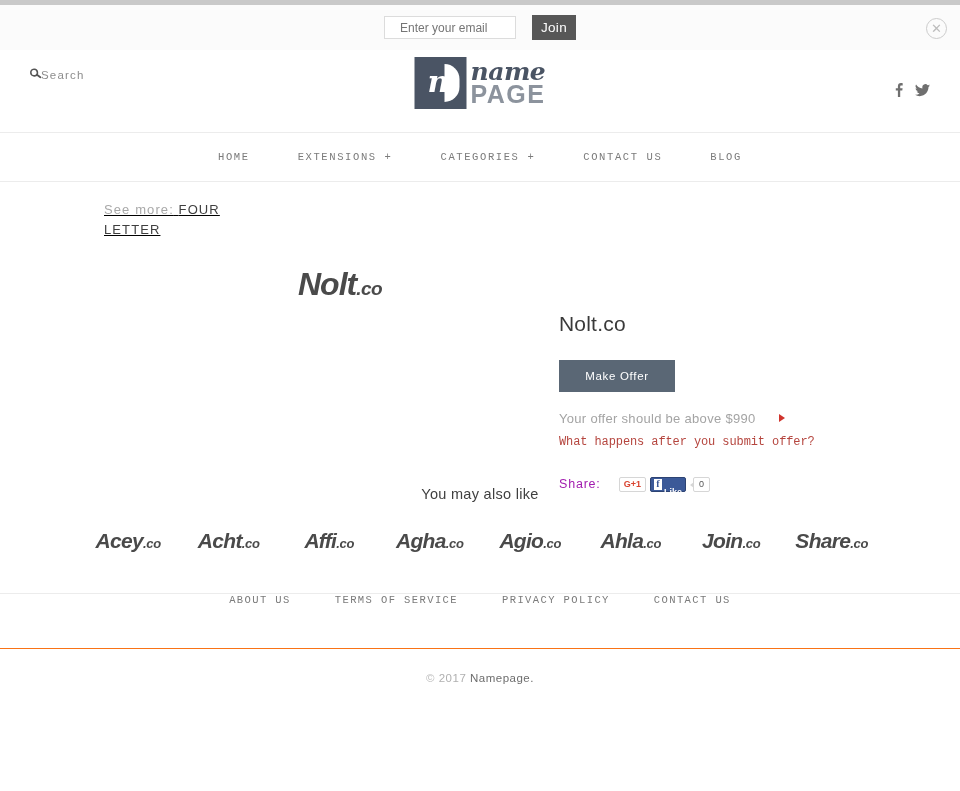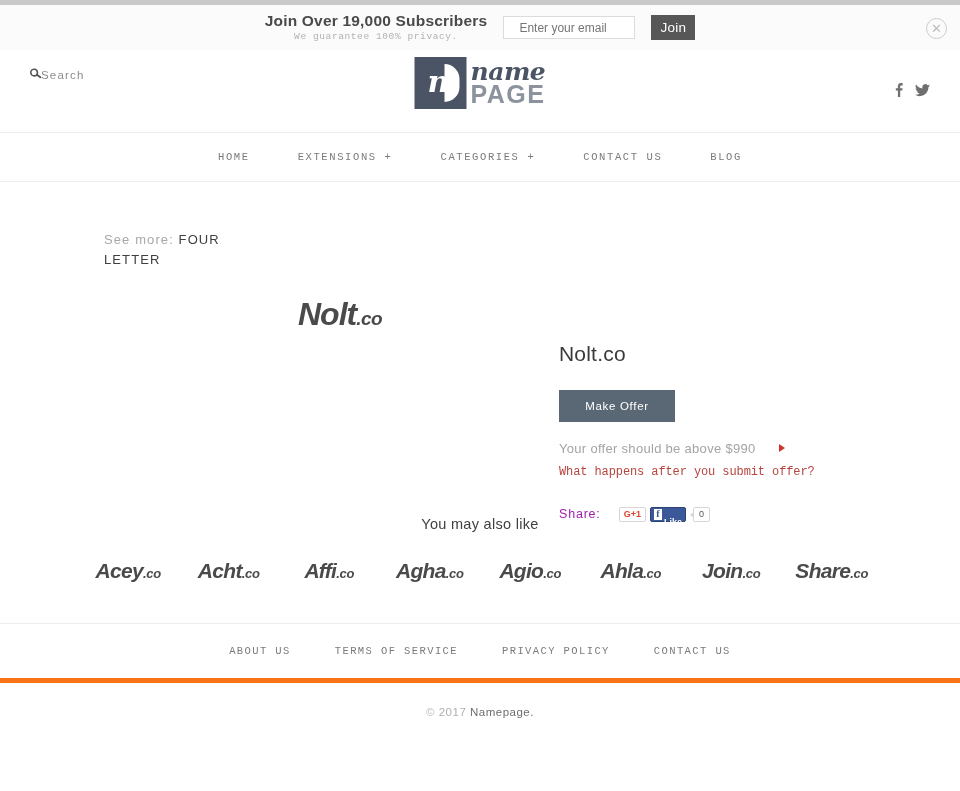--- a/index.html
+++ b/index.html
@@ -223,26 +223,27 @@
     color: #7b7b7b;
     letter-spacing: 1.6px;
     cursor: pointer;
     padding: 0 24px;
     text-decoration: none;
     white-space: nowrap;
   }
 
   
   .see-more {
-    margin: 48px 0 0 104px;
+    margin: 18px 0 0 104px;
     width: 175px;
     font-size: 13px;
     line-height: 1.55;
     letter-spacing: 1.1px;
     font-family: "Liberation Sans", sans-serif;
+    text-decoration: underline;
   }
   .see-more-label {
     color: #a8a8a8;
   }
   .see-more-link {
     color: #3f3f3f;
     cursor: pointer;
     text-decoration: none;
   }
 
@@ -459,23 +460,23 @@
   }
 
   
   .footer-sep {
     border-top: 1px solid #ececec;
     margin-top: 42px;
   }
   .footer-nav {
     height: 54px;
     display: flex;
-    align-items: center;
-    justify-content: center;
-    border-bottom: 5px solid #f97316;
+    align-items: flex-start;
+    justify-content: center;
+    border-bottom: 1px solid #f97316;
   }
   .footer-link {
     font-family: "Liberation Mono", monospace;
     font-size: 10.5px;
     color: #7b7b7b;
     letter-spacing: 1.4px;
     padding: 0 22px;
     cursor: pointer;
     text-decoration: none;
     white-space: nowrap;
@@ -491,24 +492,20 @@
   .copyright .sym { color: #bdbdbd; }
   .copyright .yr  { color: #b0b0b0; }
   .copyright .nm  { color: #6d6d6d; }
 </style>
 </head>
 <body>
 
 <div class="topbar-strip"></div>
 
 <div class="subscribe-banner">
-  <div class="subscribe-text">
-    <span class="subscribe-title">Join Over 19,000 Subscribers</span>
-    <span class="subscribe-sub">We guarantee 100% privacy.</span>
-  </div>
   <input class="email-input" type="text" placeholder="Enter your email" style="">
   <button class="join-btn">Join</button>
   <div class="close-banner">
     <span>✕</span>
   </div>
 </div>
 
 <div class="site-header">
   <div class="header-search">
     <span class="search-glyph">

